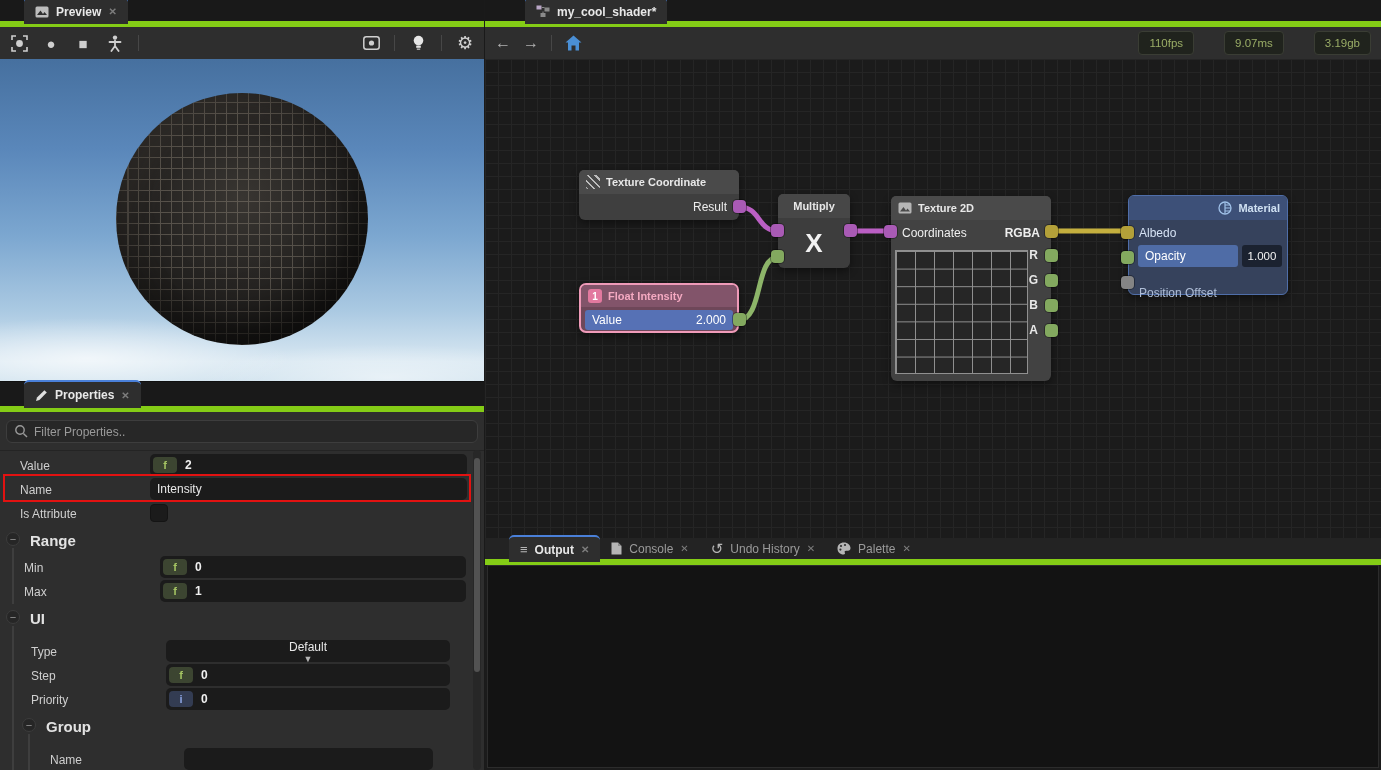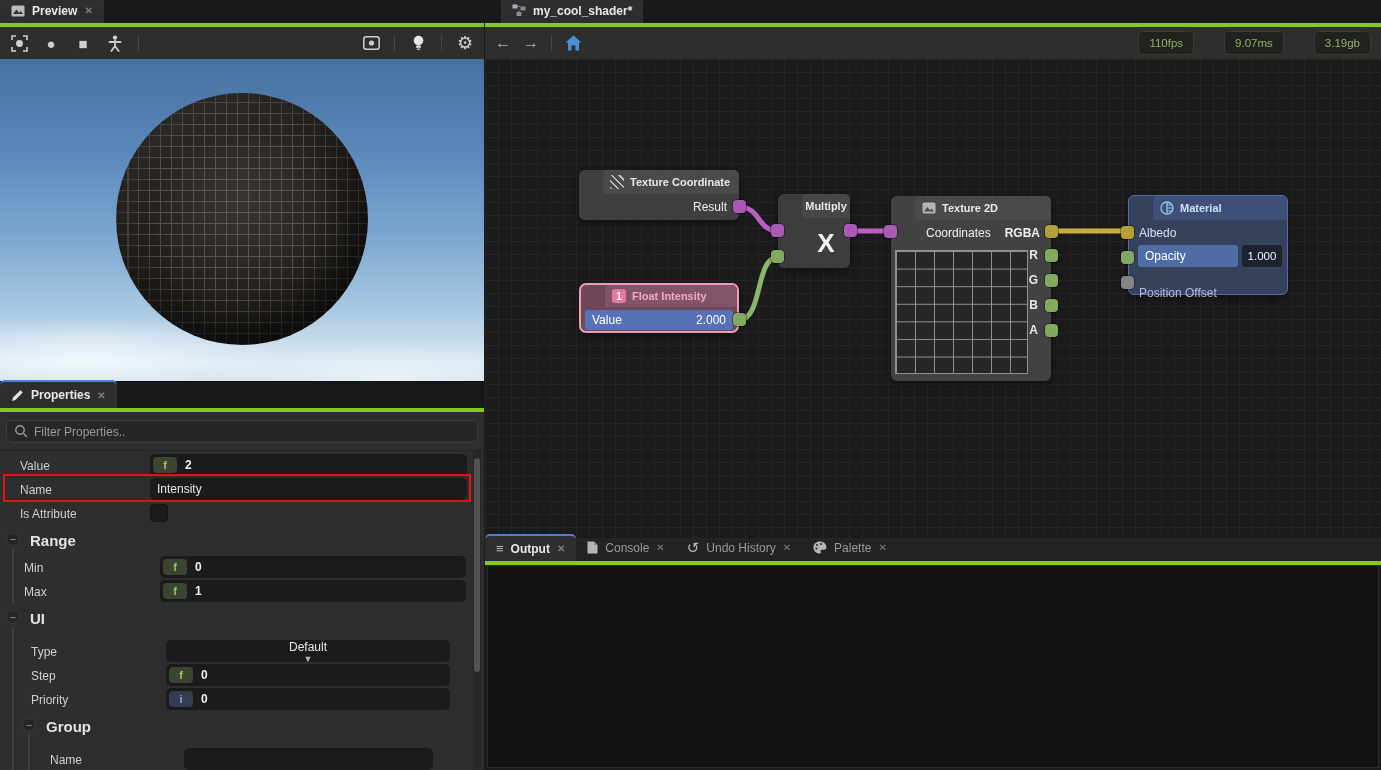--- a/index.html
+++ b/index.html
@@ -1,20 +1,20 @@
 <!DOCTYPE html>
 <html><head>
 <meta charset="utf-8">
 <style>
   * { margin:0; padding:0; box-sizing:border-box; }
   html,body { width:1381px; height:770px; background:#1a1a1a; overflow:hidden;
               font-family:"Liberation Sans", sans-serif; color:#d8d8d8; }
 
   
-  .tabbar { position:absolute; background:#191919; border-bottom:4px solid #84cc16; display:flex; align-items:flex-end; }
+  .tabbar { position:absolute; background:#191919; border-bottom:6px solid #84cc16; display:flex; align-items:center;padding-left:24px; }
   .tab { height:27px; display:flex; align-items:center; gap:7px; padding:0 11px; font-size:12px; color:#9a9a9a; cursor:default; }
   .tab.active { background:#2e2e2e; border-top:2px solid #4a80d9; border-radius:5px 5px 0 0; color:#e8e8e8; font-weight:700; }
   .tab .close { font-size:10px; color:#7d7d7d; }
 
   
   #left { position:absolute; left:0; top:0; width:484px; height:770px; background:#2e2e2e; border-right:1px solid #121212; }
   #lp-tabbar { left:0; top:0; width:484px; height:27px; }
   #lp-toolbar { position:absolute; left:0; top:27px; width:484px; height:32px; background:#2e2e2e;
                 display:flex; align-items:center; padding:0 10px; gap:14px; }
   .tool-ic { color:#cfcfcf; font-size:15px; line-height:1; display:flex; align-items:center; justify-content:center; width:18px; height:18px; }
@@ -76,21 +76,21 @@
   .statbadge { height:24px; padding:0 10px; display:flex; align-items:center; background:#20231d;
                border:1px solid #3a3d34; border-radius:4px; color:#9aad66; font-size:11.5px; }
   .statgap { width:6px; }
 
   #graph { position:absolute; left:485px; top:59px; width:896px; height:479px; overflow:hidden;
     background-color:#1b1b1b;
     background-image:linear-gradient(#252525 1px, transparent 1px), linear-gradient(90deg,#252525 1px, transparent 1px);
     background-size:13px 13px; }
   #wires { position:absolute; left:0; top:0; }
 
-  .node { position:absolute; border-radius:6px; box-shadow:0 3px 8px rgba(0,0,0,.45);padding-left:24px; }
+  .node { position:absolute; border-radius:6px; box-shadow:0 3px 8px rgba(0,0,0,.45); }
   .node-header { height:24px; display:flex; align-items:center; gap:6px; padding:0 7px;
                  border-radius:5px 5px 0 0; font-size:11px; font-weight:700; color:#e8e8e8; }
   .port { position:absolute; width:13px; height:13px; border-radius:4px; box-shadow:0 0 0 1px rgba(0,0,0,.35); }
   .port.purple { background:#a95ab5; } .port.green { background:#83a95f; }
   .port.yellow { background:#b3a039; } .port.grey { background:#848484; }
 
   #node-texcoord { left:94px; top:111px; width:160px; height:50px; background:#3f3f3f; }
   #node-texcoord .node-header { background:#4a4a4a; }
   .row-result { height:26px; display:flex; align-items:center; justify-content:flex-end; padding:0 12px;
                 font-size:12px; color:#ececec; }
@@ -117,21 +117,21 @@
             font-size:12px; color:#efefef; }
   .t2d-io .out { font-weight:700; }
   .t2d-grid { position:absolute; left:4px; top:54px; width:133px; height:124px; background:#262626;
               border:1px solid #909090;
               background-image:linear-gradient(#8f8f8f 1px, transparent 1px), linear-gradient(90deg,#8f8f8f 1px, transparent 1px);
               background-size:19px 17.6px; }
   .chan { position:absolute; right:13px; width:16px; text-align:right; font-size:12px; font-weight:700; color:#e8e8e8; }
 
   #node-material { left:643px; top:136px; width:160px; height:100px; background:#36425c;
                    border:1px solid #4f6ea9; border-radius:6px; }
-  #node-material .node-header { background:#3d5078; color:#cfe0f2; }
+  #node-material .node-header { background:#3d5078; color:#cfe0f2;justify-content:flex-end; }
   .mat-row { position:absolute; left:0; width:100%; display:flex; align-items:center; font-size:12px; }
   .mat-albedo { top:24px; height:25px; padding:0 10px; color:#d5e2f4; }
   .mat-posoff { top:84px; height:25px; padding:0 10px; color:#aebdd6;text-align:right; }
   .opacity-field { position:absolute; left:9px; top:49px; width:100px; height:22px; background:#4f6ca6;
                    border-radius:3px; color:#fff; font-size:12px; display:flex; align-items:center; padding:0 7px; }
   .opacity-value { position:absolute; left:113px; top:49px; width:40px; height:22px; background:#1b2230;
                    border-radius:3px; color:#f2f2f2; font-size:11.5px; display:flex; align-items:center; justify-content:center; }
 
   
   #bt-tabbar { left:485px; top:538px; width:896px; height:27px; background:#232323; }

